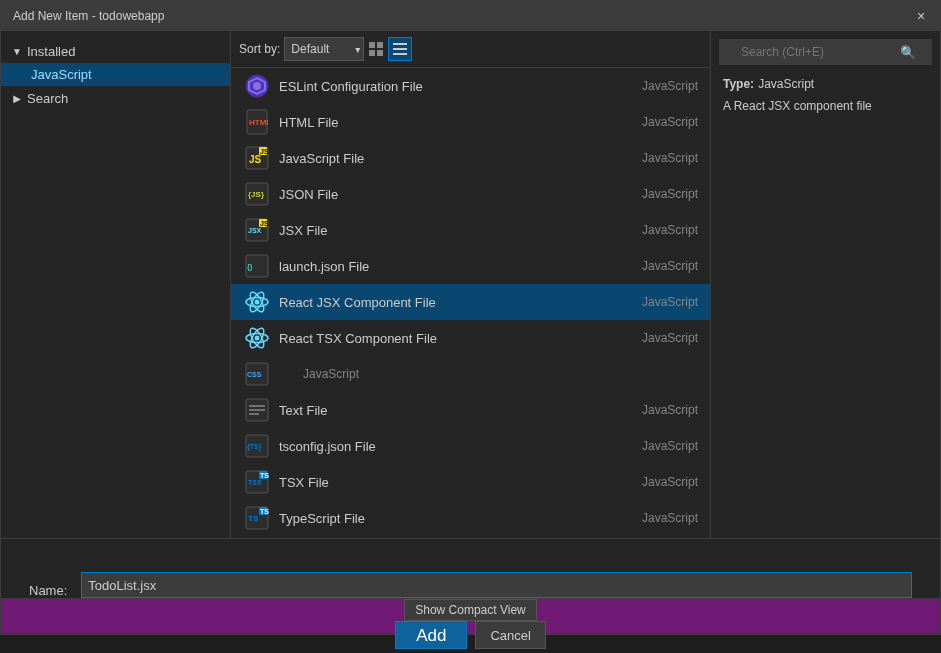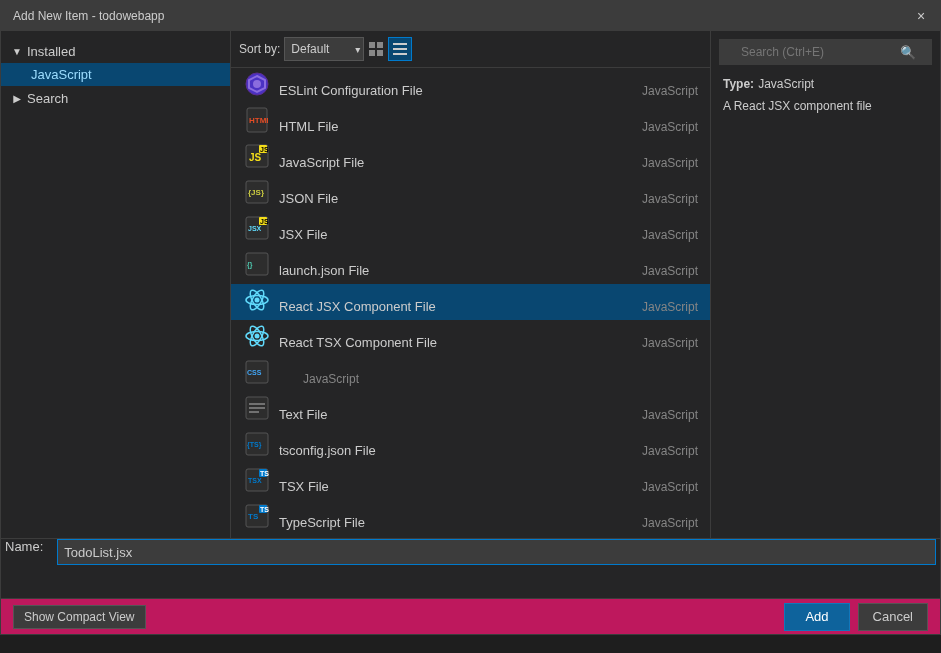--- a/index.html
+++ b/index.html
@@ -154,21 +154,21 @@
     .file-list {
       flex: 1;
       overflow-y: auto;
     }
     .file-list::-webkit-scrollbar { width: 8px; }
     .file-list::-webkit-scrollbar-track { background: #1e1e1e; }
     .file-list::-webkit-scrollbar-thumb { background: #424242; }
 
     .file-item {
       display: flex;
-      align-items: flex-end;
+      align-items: center;
       padding: 6px 12px;
       cursor: pointer;
       height: 36px;
     }
     .file-item.selected { background: #094771; }
 
     .file-icon {
       width: 28px;
       height: 28px;
       display: flex;
@@ -243,22 +243,22 @@
       font-size: 12px;
       line-height: 1.5;
     }
 
     
     .bottom-bar {
       height: 60px;
       background: #252526;
       border-top: 1px solid #3c3c3c;
       display: flex;
-      align-items: flex-start;
-      padding: 0 4px;
+      align-items: flex-end;
+      padding: 0 28px;
       gap: 10px;
       flex-shrink: 0;
     }
     .name-label {
       color: #cccccc;
       font-size: 13px;
       margin-right: 4px;
     }
     .name-input {
       flex: 1;
@@ -267,47 +267,48 @@
       color: #cccccc;
       font-size: 13px;
       padding: 4px 6px;
       height: 26px;
       outline: none;
     }
 
     
     .footer {
       height: 36px;
-      background: #be185d;
+      background: #701a75;
       border-top: 1px solid #3c3c3c;
       display: flex;
       align-items: center;
       justify-content: space-between;
       padding: 0 12px;
       flex-shrink: 0;
+      flex-direction: column;
     }
     .compact-view-btn {
       background: #3c3c3c;
       color: #cccccc;
       border: 1px solid #555;
       padding: 3px 10px;
       font-size: 12px;
       cursor: pointer;
       height: 24px;
     }
     .action-buttons {
       display: flex;
       gap: 8px;
     }
     .btn-add {
       background: #0e639c;
       color: #ffffff;
       border: 1px solid #1177bb;
       padding: 4px 20px;
-      font-size: 13px;
+      font-size: 17px;
       cursor: pointer;
       height: 28px;
     }
     .btn-cancel {
       background: #3c3c3c;
       color: #cccccc;
       border: 1px solid #555;
       padding: 4px 14px;
       font-size: 13px;
       cursor: pointer;

